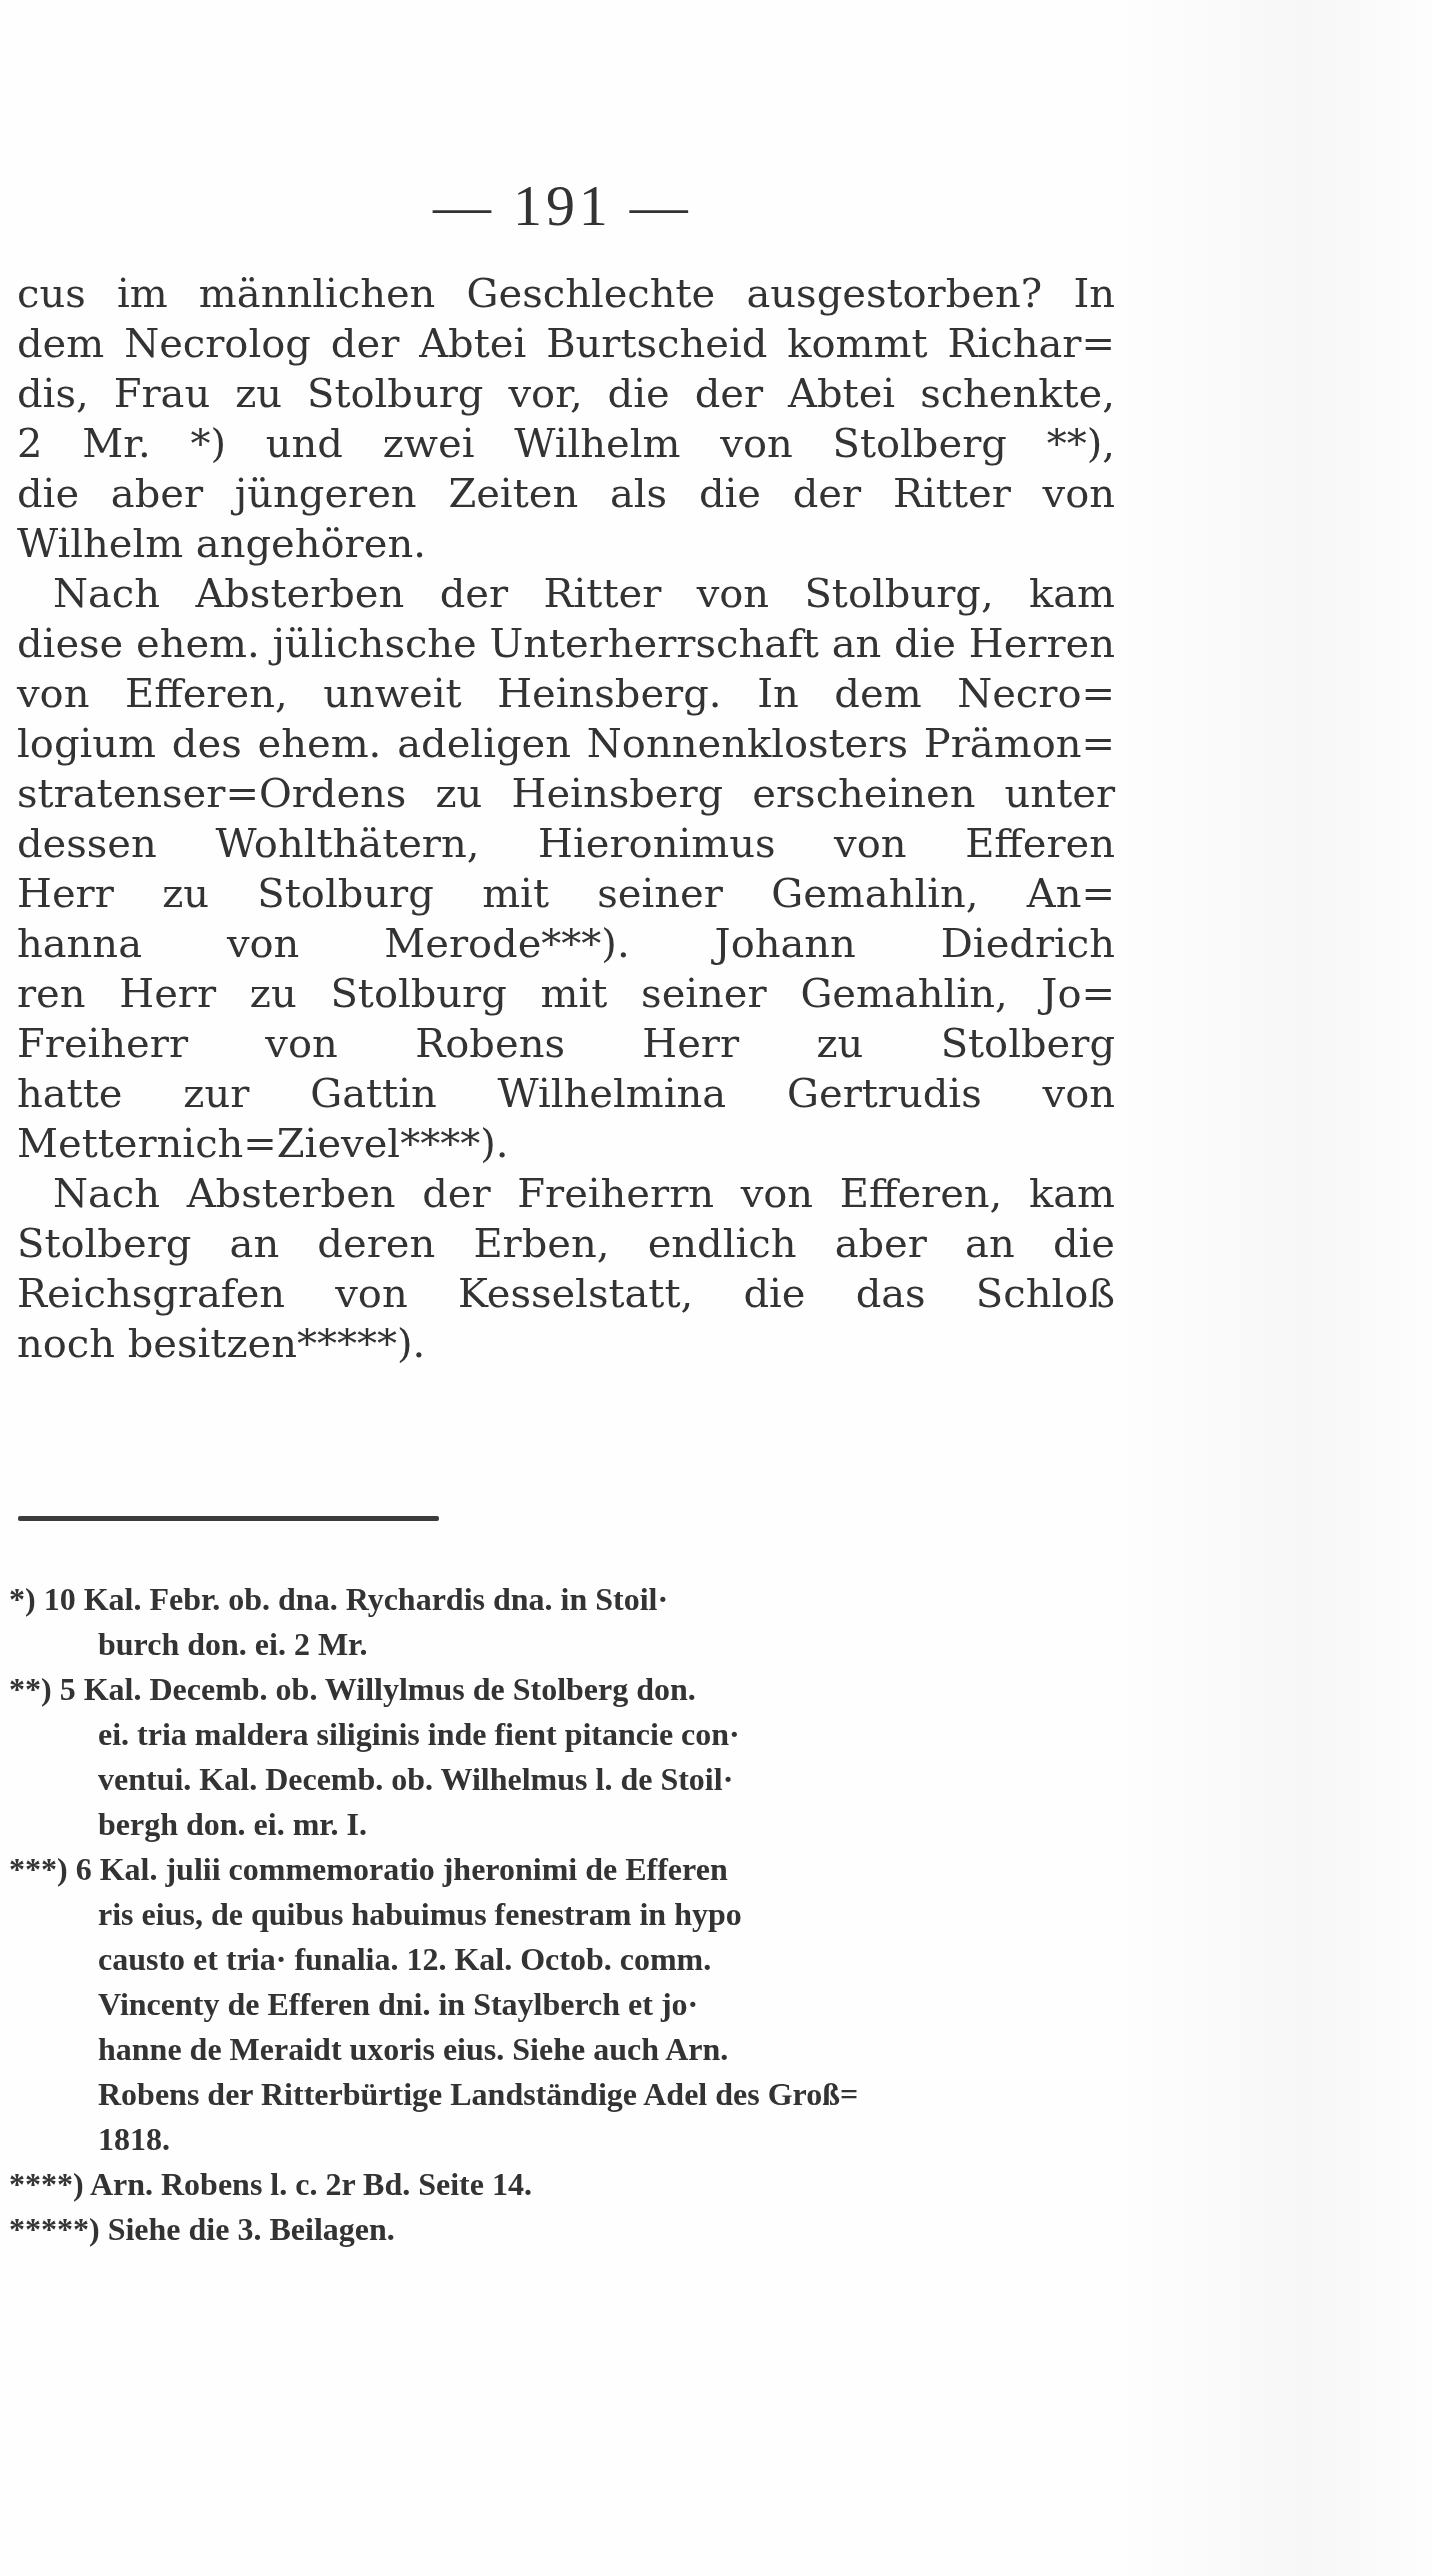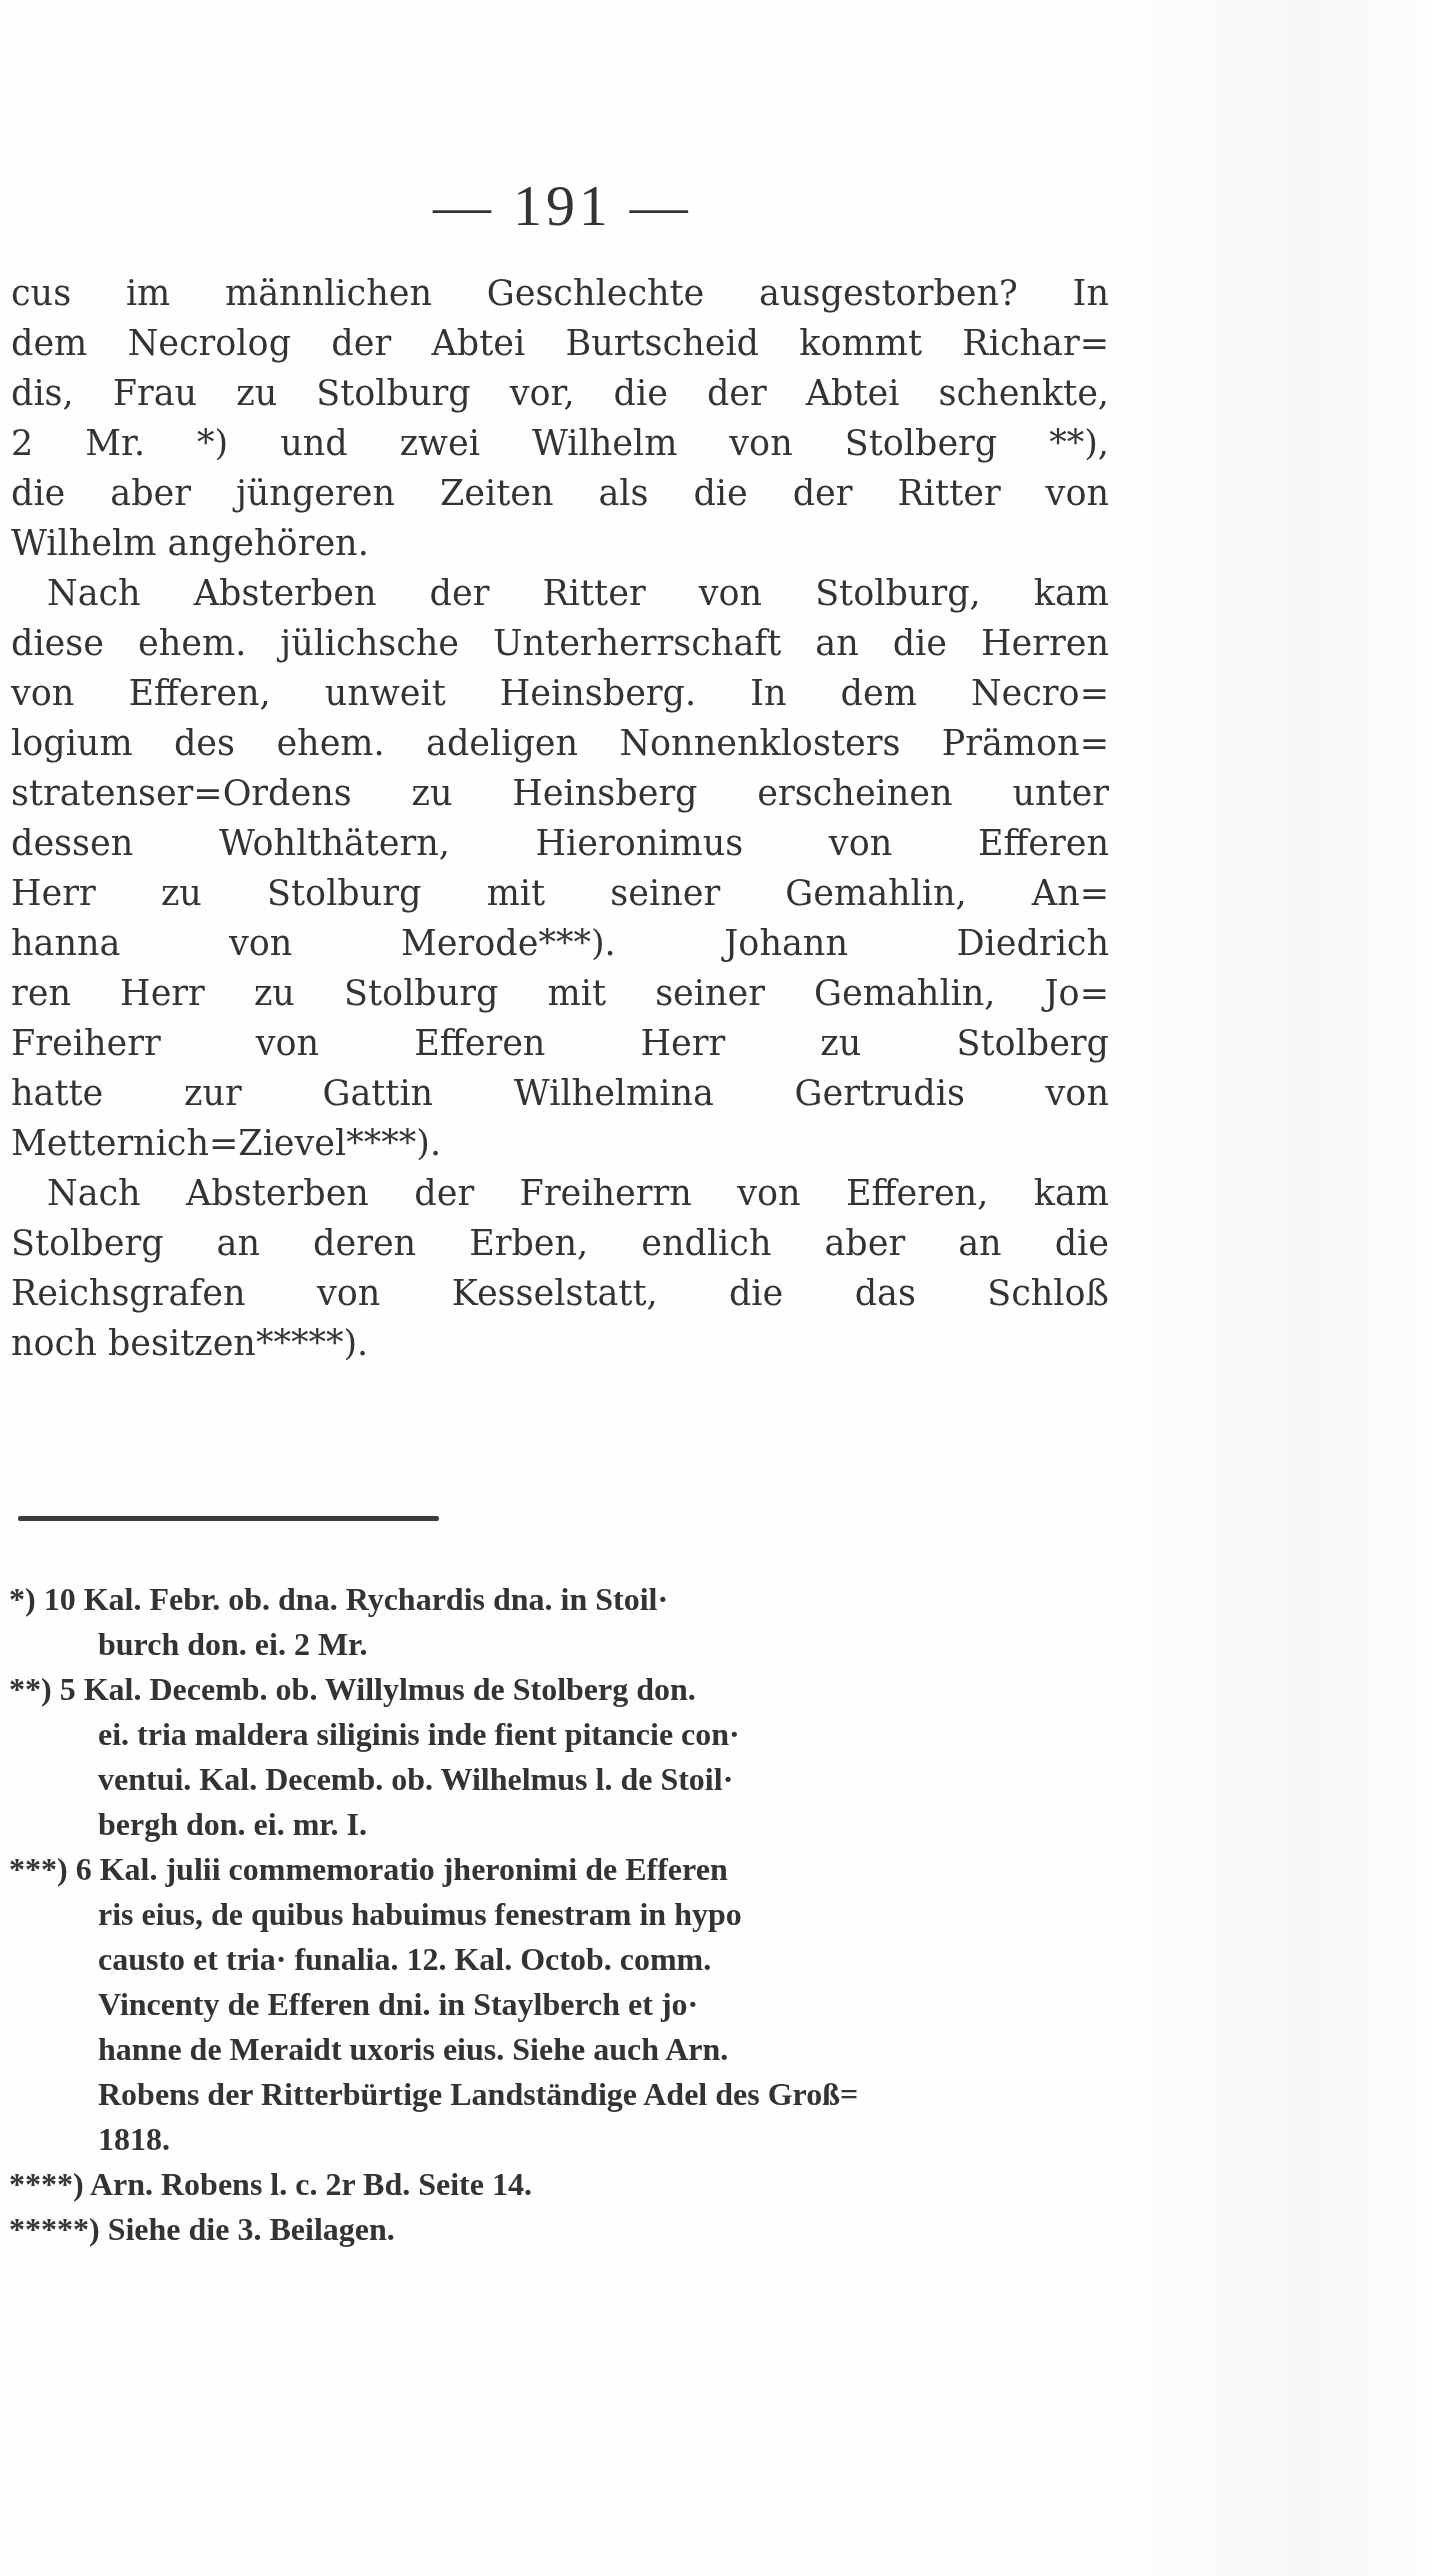--- a/index.html
+++ b/index.html
@@ -12,22 +12,22 @@
     position: absolute; right: 0; top: 0; width: 319px; height: 2576px;
     background: linear-gradient(to right, rgba(255,255,255,0) 0%, rgba(240,240,240,0.5) 60%, rgba(250,250,250,0.2) 100%);
   }
   .page-number {
     position: absolute; left: 0; top: 172px; width: 1433px; padding-left: 0;
     font-family: "Liberation Serif", serif; font-size: 58px; color: #333;
     display: flex; justify-content: flex-start;
   }
   .page-number .inner { margin-left: 433px; letter-spacing: 3.8px; }
   .body-text {
-    position: absolute; left: 11px; top: 268px; width: 1098px;
-    font-family: "DejaVu Serif", serif; font-size: 35px; line-height: 50px;
+    position: absolute; left: 17px; top: 268px; width: 1098px;
+    font-family: "DejaVu Serif", serif; font-size: 40px; line-height: 50px;
     color: #333; text-align: justify;
   }
   .line { display: block; white-space: nowrap; text-align-last: justify; text-align: justify; height: 50px; overflow: visible; }
   .line.last { text-align-last: left; }
   .line.indent { padding-left: 36px; }
   .rule {
     position: absolute; left: 18px; top: 1516px; width: 421px; height: 4.5px;
     background: #3c3c3c; border-radius: 1.9px;
   }
   .footnotes {
@@ -59,21 +59,21 @@
     <span class="line last">Wilhelm angehören.</span>
     <span class="line indent">Nach Absterben der Ritter von Stolburg, kam</span>
     <span class="line">diese ehem. jülichsche Unterherrschaft an die Herren</span>
     <span class="line">von Efferen, unweit Heinsberg. In dem Necro=</span>
     <span class="line">logium des ehem. adeligen Nonnenklosters Prämon=</span>
     <span class="line">stratenser=Ordens zu Heinsberg erscheinen unter</span>
     <span class="line">dessen Wohlthätern, Hieronimus von Efferen</span>
     <span class="line">Herr zu Stolburg mit seiner Gemahlin, An=</span>
     <span class="line">hanna von Merode***). Johann Diedrich</span>
     <span class="line">ren Herr zu Stolburg mit seiner Gemahlin, Jo=</span>
-    <span class="line">Freiherr von Efferen Herr zu Stolberg</span>
+    <span class="line">Freiherr von Robens Herr zu Stolberg</span>
     <span class="line">hatte zur Gattin Wilhelmina Gertrudis von</span>
     <span class="line last">Metternich=Zievel****).</span>
     <span class="line indent">Nach Absterben der Freiherrn von Efferen, kam</span>
     <span class="line">Stolberg an deren Erben, endlich aber an die</span>
     <span class="line">Reichsgrafen von Kesselstatt, die das Schloß</span>
     <span class="line last">noch besitzen*****).</span>
   </div>
 
   <div class="rule"></div>
 

